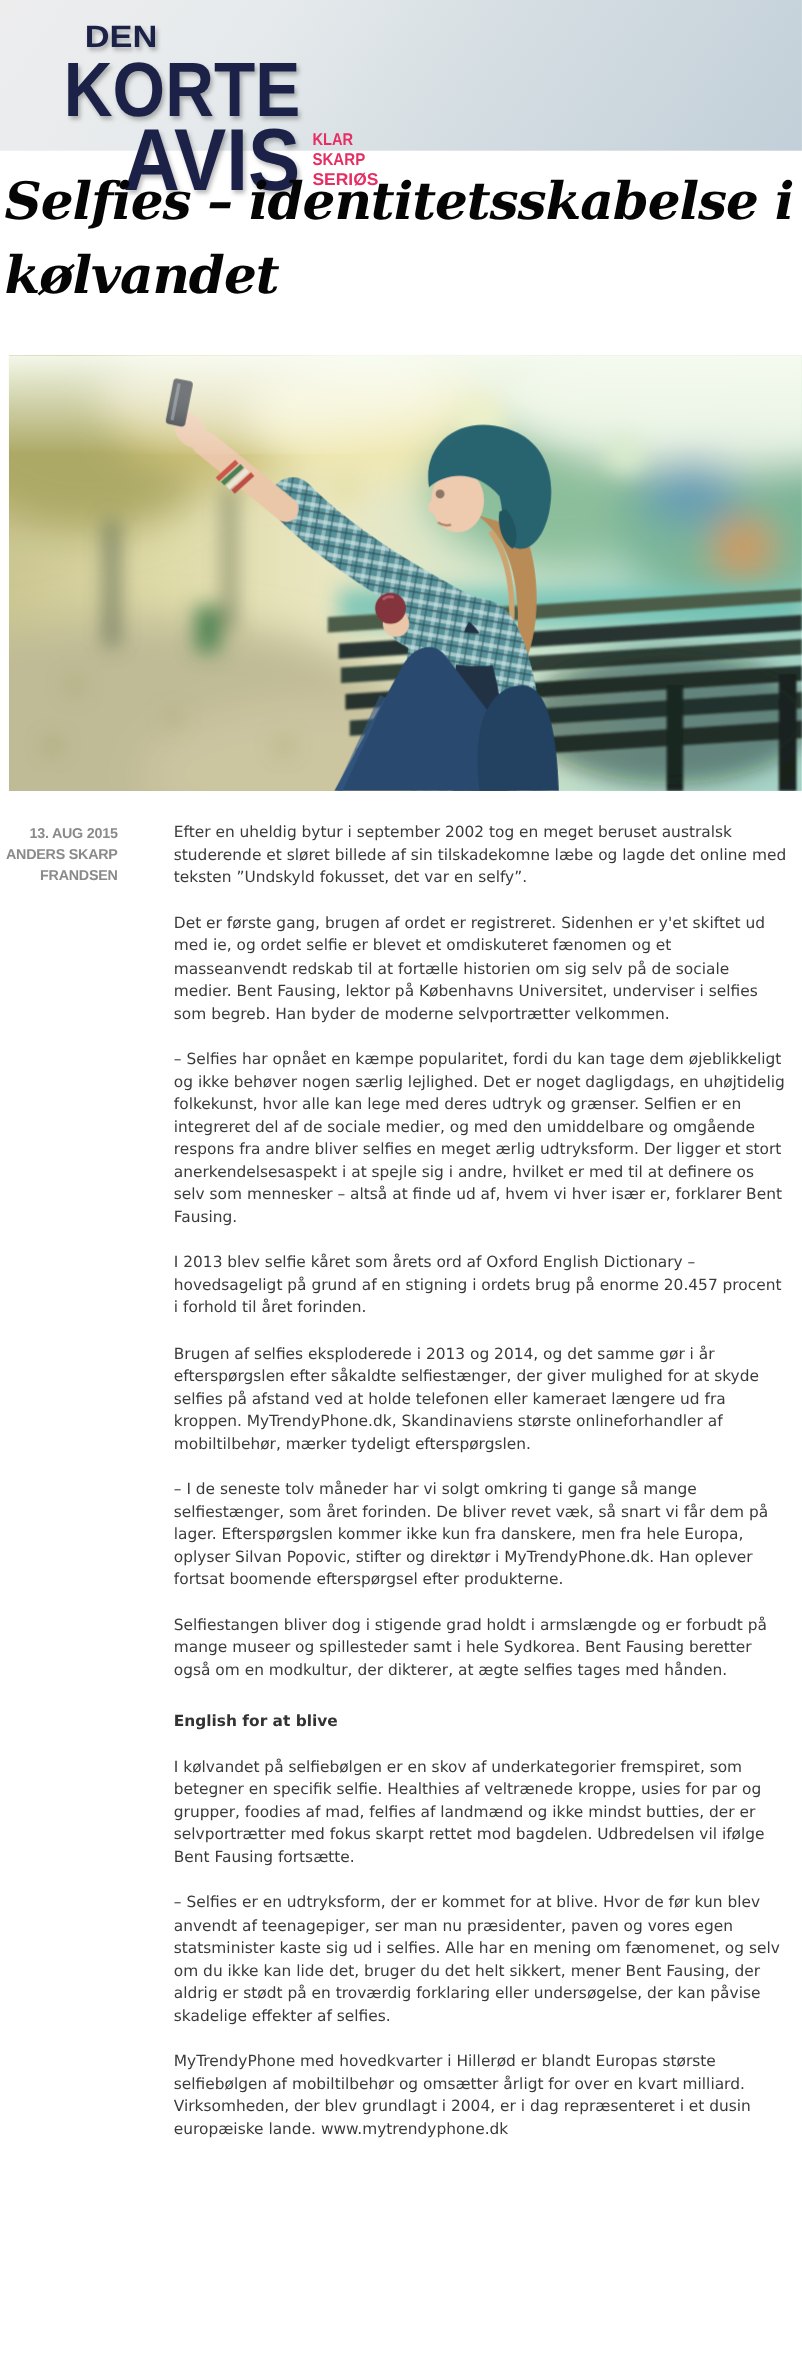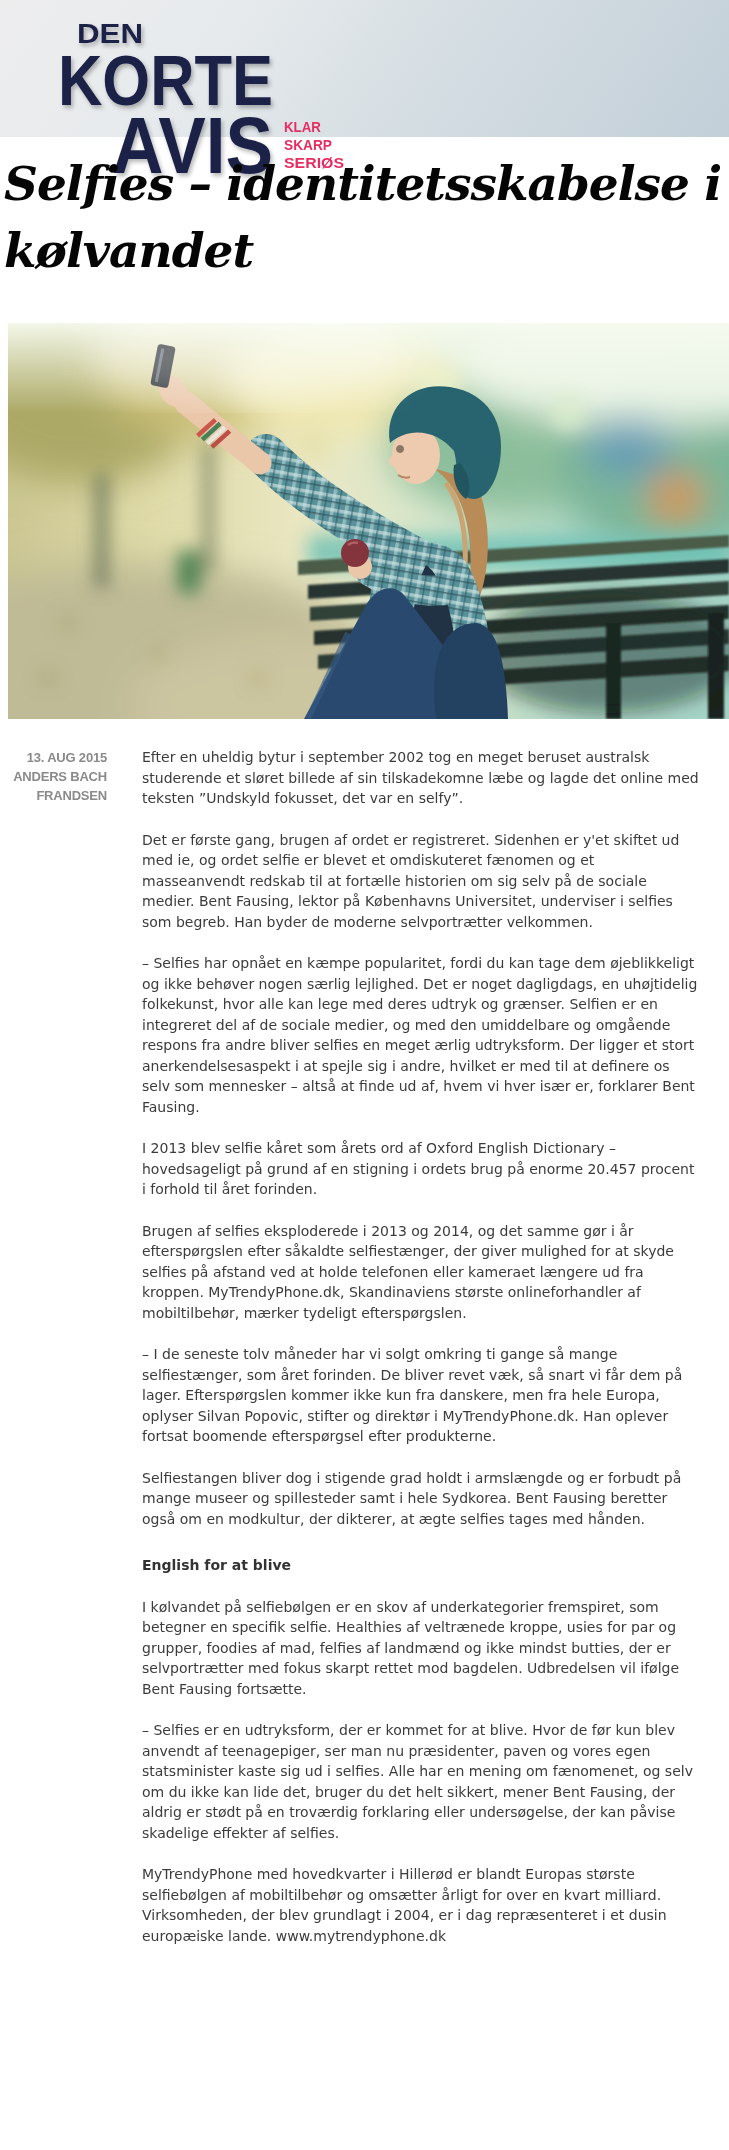--- a/index.html
+++ b/index.html
@@ -37,35 +37,36 @@
   h1 span{display:block;white-space:nowrap;}
   
   .photo-wrap{
     margin:39px 0 0 8px;
     width:721px;height:396px;overflow:hidden;
   }
   
   .article{
     display:flex;
     margin-top:28px;
+    gap:32px;
   }
   .meta-col{
     width:107px;
     flex:0 0 107px;
     text-align:right;
     font-family:"Liberation Sans",sans-serif;
     font-weight:700;
     font-size:13px;
     line-height:19px;
     letter-spacing:-0.2px;
     color:#8a8a8a;
     padding-top:1px;
   }
   .body-col{
-    margin-left:35px;
+    margin-left:19px;
     width:558px;
     font-size:14px;
     line-height:20.5px;
     color:#3b3b3b;
   }
   .body-col p{margin:21px 0 0 0;}
   .body-col p:first-child{margin-top:0;}
   .body-col h3{
     margin:26px 0 0 0;
     font-size:14px;
@@ -223,21 +224,21 @@
     </g>
 
     <rect width="721" height="396" fill="#ffffff" opacity="0.05"></rect>
     <ellipse cx="240" cy="30" rx="160" ry="50" fill="#ffffff" opacity="0.35" filter="url(#b18)"></ellipse>
   </svg>
 </div>
 
 <div class="article">
   <div class="meta-col">
     <div>13. AUG 2015</div>
-    <div>ANDERS BACH FRANDSEN</div>
+    <div>ANDERS SKARP FRANDSEN</div>
   </div>
   <div class="body-col">
       <p>Efter en uheldig bytur i september 2002 tog en meget beruset australsk studerende et sløret billede af sin tilskadekomne læbe og lagde det online med teksten ”Undskyld fokusset, det var en selfy”.</p>
       <p>Det er første gang, brugen af ordet er registreret. Sidenhen er y'et skiftet ud med ie, og ordet selfie er blevet et omdiskuteret fænomen og et masseanvendt redskab til at fortælle historien om sig selv på de sociale medier. Bent Fausing, lektor på Københavns Universitet, underviser i selfies som begreb. Han byder de moderne selvportrætter velkommen.</p>
       <p>– Selfies har opnået en kæmpe popularitet, fordi du kan tage dem øjeblikkeligt og ikke behøver nogen særlig lejlighed. Det er noget dagligdags, en uhøjtidelig folkekunst, hvor alle kan lege med deres udtryk og grænser. Selfien er en integreret del af de sociale medier, og med den umiddelbare og omgående respons fra andre bliver selfies en meget ærlig udtryksform. Der ligger et stort anerkendelsesaspekt i at spejle sig i andre, hvilket er med til at definere os selv som mennesker – altså at finde ud af, hvem vi hver især er, forklarer Bent Fausing.</p>
       <p>I 2013 blev selfie kåret som årets ord af Oxford English Dictionary – hovedsageligt på grund af en stigning i ordets brug på enorme 20.457 procent i forhold til året forinden.</p>
       <p>Brugen af selfies eksploderede i 2013 og 2014, og det samme gør i år efterspørgslen efter såkaldte selfiestænger, der giver mulighed for at skyde selfies på afstand ved at holde telefonen eller kameraet længere ud fra kroppen. MyTrendyPhone.dk, Skandinaviens største onlineforhandler af mobiltilbehør, mærker tydeligt efterspørgslen.</p>
       <p>– I de seneste tolv måneder har vi solgt omkring ti gange så mange selfiestænger, som året forinden. De bliver revet væk, så snart vi får dem på lager. Efterspørgslen kommer ikke kun fra danskere, men fra hele Europa, oplyser Silvan Popovic, stifter og direktør i MyTrendyPhone.dk. Han oplever fortsat boomende efterspørgsel efter produkterne.</p>
       <p>Selfiestangen bliver dog i stigende grad holdt i armslængde og er forbudt på mange museer og spillesteder samt i hele Sydkorea. Bent Fausing beretter også om en modkultur, der dikterer, at ægte selfies tages med hånden.</p>
       <h3>English for at blive</h3>

